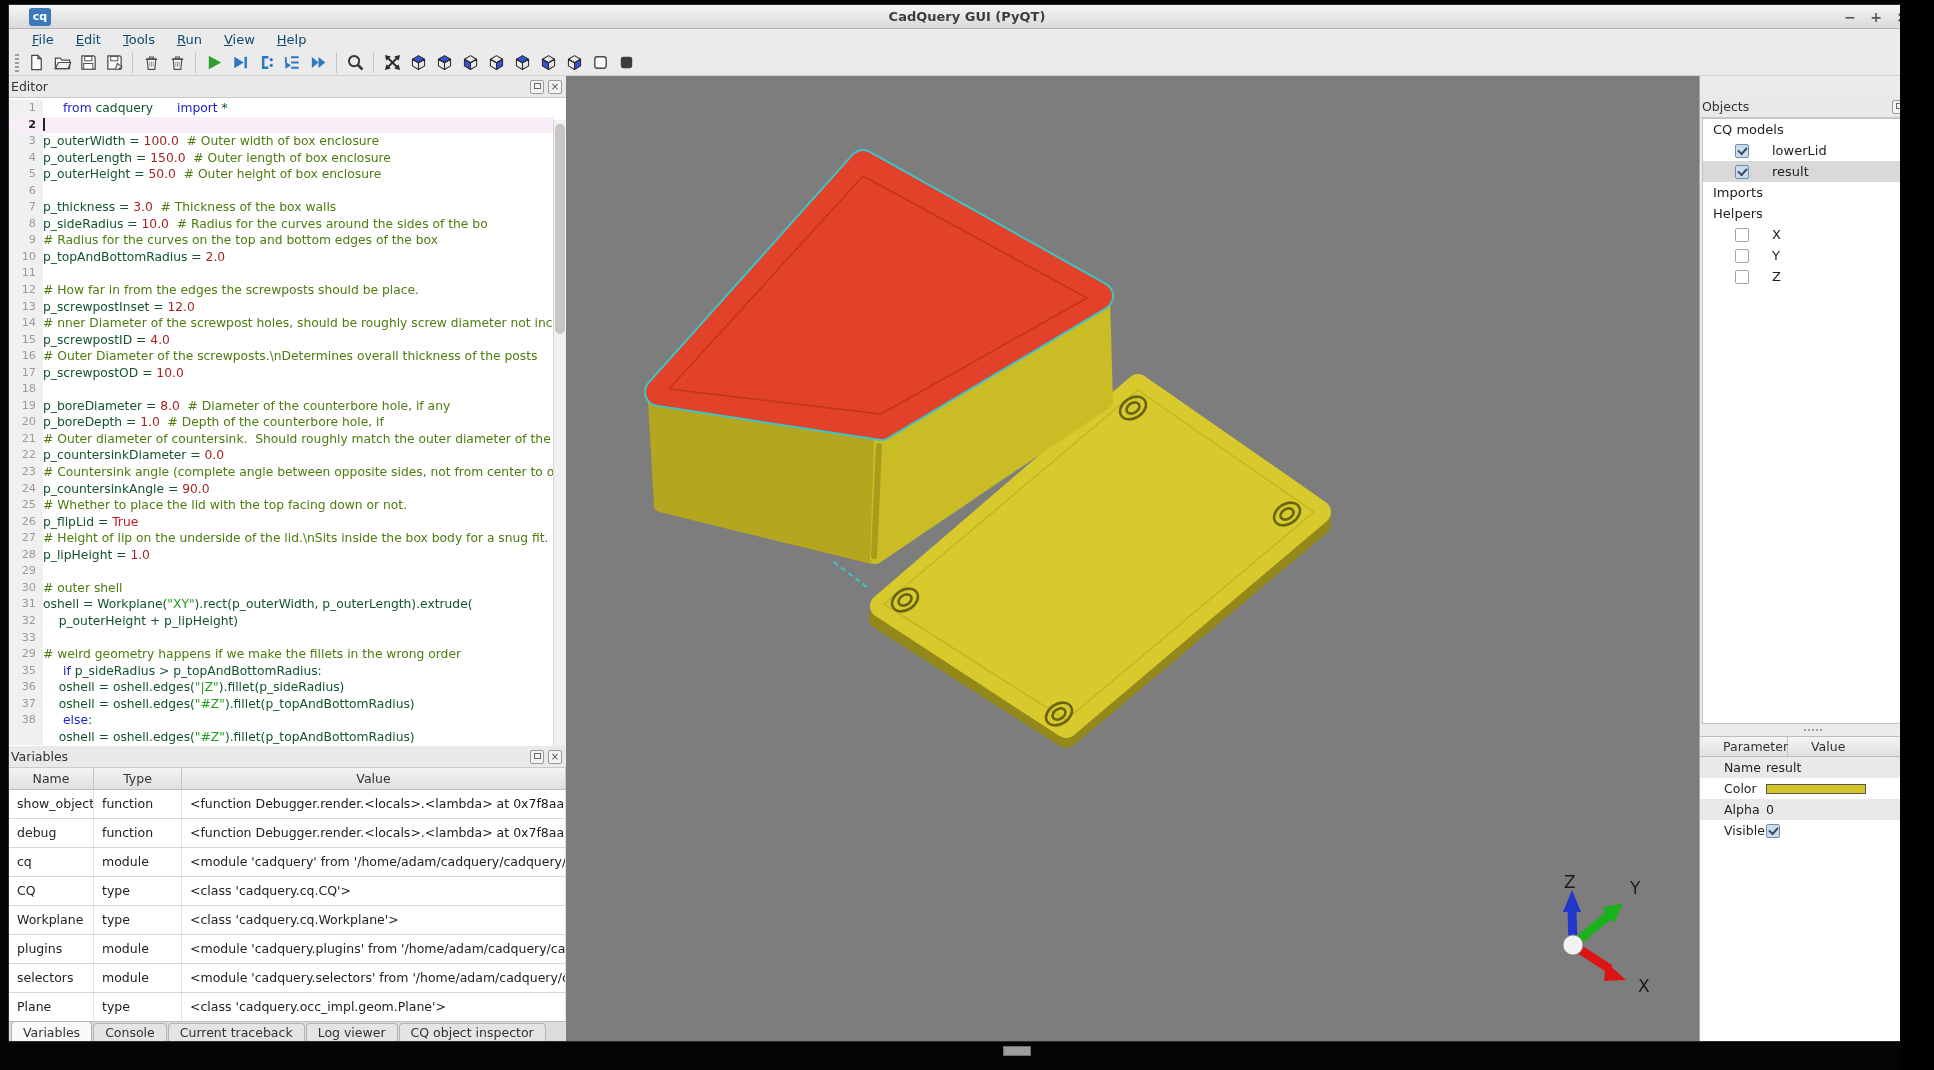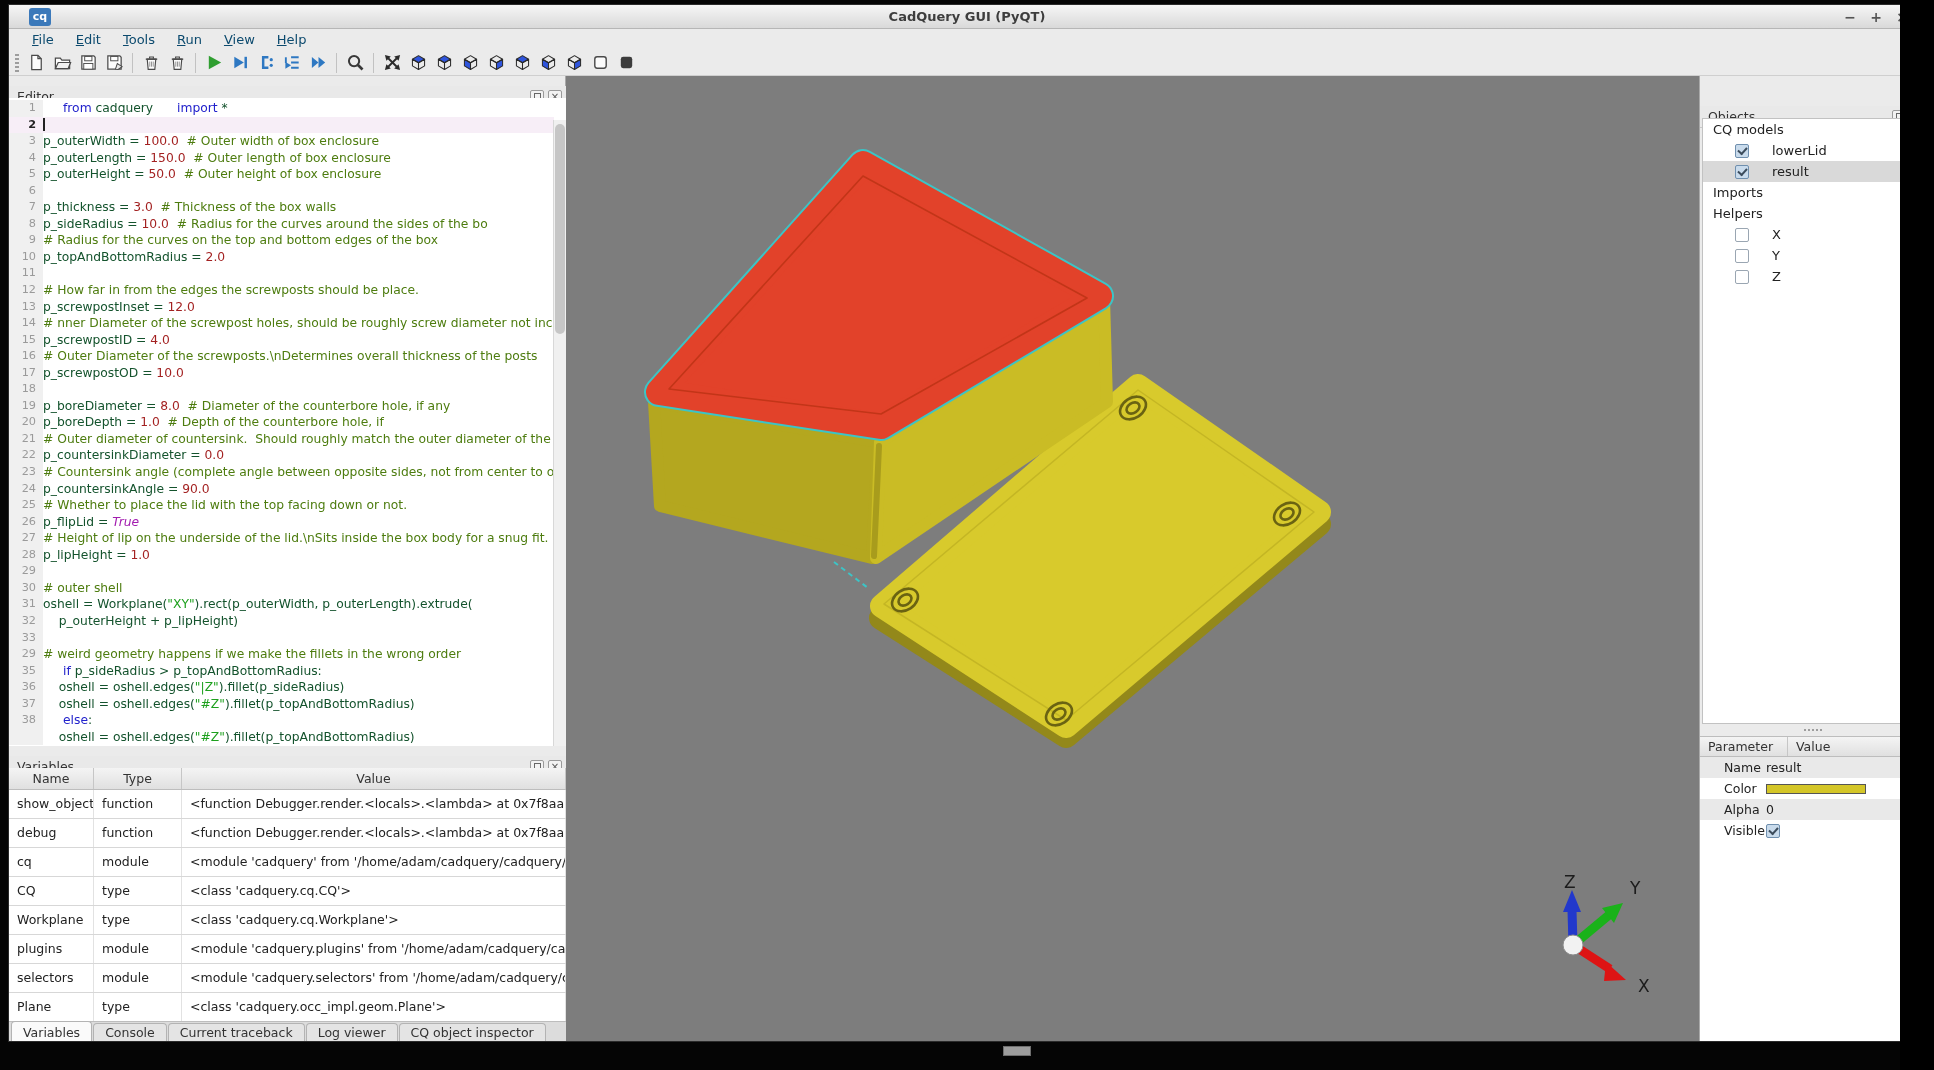--- a/index.html
+++ b/index.html
@@ -18,35 +18,35 @@
   .menu-item u{text-decoration:underline;}
   
   .toolbar{position:absolute;left:0;top:45px;width:100%;height:26px;background:#ebebeb;border-bottom:1px solid #cfcfcf;display:flex;align-items:center;padding-left:4px;}
   .grip{width:4px;height:18px;margin:0 4px 0 2px;background:repeating-linear-gradient(#9d9d9d 0 2px,transparent 2px 4px);}
   .tbtn{width:26px;height:24px;display:flex;align-items:center;justify-content:center;}
   .tbtn svg{width:19px;height:19px;display:block;}
   .tsep{width:1px;height:20px;background:#c2c2c2;margin:0 5px;}
   
   .main{position:absolute;left:0;top:71px;width:1918px;height:967px;}
   .leftcol{position:absolute;left:0;top:0;width:557px;height:967px;background:#ebebeb;border-right:1px solid #a9a9a9;}
-  .dock-title{position:relative;height:22px;background:#e9e9e9;border-bottom:1px solid #c9c9c9;font-size:12.5px;color:#333;line-height:22px;padding-left:8px;margin-top:10px;}
+  .dock-title{position:relative;height:22px;background:#e9e9e9;border-bottom:1px solid #c9c9c9;font-size:12.5px;color:#333;line-height:22px;padding-left:2px;}
   .dock-btns{position:absolute;right:4px;top:4px;display:flex;gap:4px;}
   .dock-btn{width:14px;height:14px;border:1px solid #9a9a9a;background:#f2f2f2;color:#555;font-size:10px;line-height:12px;text-align:center;border-radius:2px;}
   .dock-btn .sq{display:inline-block;width:7px;height:6px;border:1px solid #666;margin-bottom:1px;}
   
   .editor-dock{position:absolute;left:0;top:0;width:557px;height:670px;}
   .code-area{position:absolute;left:0;top:22px;width:557px;height:648px;background:#fff;overflow:hidden;}
   .code-lines{position:absolute;left:0;top:2px;width:545px;}
   .code-line{height:16.55px;white-space:pre;font-size:12.3px;display:flex;overflow:hidden;}
   .code-line .num{flex:0 0 34px;text-align:right;padding-right:7px;color:#9a9a9a;font-size:11.3px;background:#f0f0f0;line-height:16.55px;}
   .code-line .txt{flex:1;line-height:16.55px;overflow:hidden;}
   .code-line.cur{background:#f7eef7;}
   .code-line.cur .num{background:#f7eef7;color:#222;font-weight:bold;}
   .caret{display:inline-block;width:2px;height:13px;background:#222;vertical-align:-2px;}
-  .tk-k{color:#2222cc;margin-left:20px;}.tk-n{color:#a32121;}.tk-s{color:#1ea01e;}.tk-b{color:#a21caf;font-style:italic;}
+  .tk-k{color:#2222cc;margin-left:20px;}.tk-n{color:#a32121;}.tk-s{color:#1ea01e;}.tk-b{color:#b91c1c;}
   .tk-c{color:#4d7c0f;}.tk-p{color:#14532d;}
   .vscroll{position:absolute;right:0;top:22px;width:13px;height:648px;background:#f0f0f0;border-left:1px solid #d8d8d8;}
   .vscroll .thumb{position:absolute;left:1px;top:4px;width:10px;height:210px;background:#c6c6c6;border-radius:5px;}
   
   .vars-dock{position:absolute;left:0;top:670px;width:557px;height:275px;background:#ebebeb;}
   .vtable{position:absolute;left:0;top:22px;width:557px;bottom:0;background:#fff;overflow:hidden;}
   .vhead{display:flex;height:22px;background:linear-gradient(#f4f4f4,#e0e0e0);border-bottom:1px solid #bdbdbd;}
   .vhead div{font-size:12.5px;color:#333;text-align:center;line-height:22px;border-right:1px solid #c6c6c6;}
   .vh-name{width:85px;}.vh-type{width:88px;}.vh-value{flex:1;}
   .vrow{display:flex;height:29px;border-bottom:1px solid #d7d7d7;background:#fff;}
@@ -67,21 +67,21 @@
   .trow.group{padding-left:10px;}
   .trow.item{padding-left:32px;gap:23px;}
   .trow.sel{background:#d9d9d9;}
   .cb{width:14px;height:14px;border:1px solid #9aa6b2;background:#fff;border-radius:2px;position:relative;flex:0 0 14px;}
   .cb.on{background:#c9dbec;border-color:#6f8fae;}
   .cb.on::after{content:'';position:absolute;left:2px;top:2.5px;width:7px;height:4px;border-left:2px solid #3c4c5c;border-bottom:2px solid #3c4c5c;transform:rotate(-48deg);}
   .splitter{position:absolute;left:0;top:648px;width:228px;height:12px;background:#ebebeb;}
   .splitter::after{content:'';position:absolute;left:104px;top:5px;width:20px;height:2px;background:repeating-linear-gradient(90deg,#9d9d9d 0 2px,transparent 2px 4px);}
   .param-dock{position:absolute;left:0;top:660px;width:228px;height:307px;background:#fff;border-top:1px solid #bdbdbd;}
   .phead{display:flex;height:20px;background:linear-gradient(#f4f4f4,#e0e0e0);border-bottom:1px solid #bdbdbd;}
-  .phead div{font-size:12.5px;color:#333;line-height:20px;padding-left:8px;border-right:1px solid #c6c6c6;}
+  .phead div{font-size:12.5px;color:#333;line-height:20px;padding-left:23px;border-right:1px solid #c6c6c6;}
   .ph-param{width:88px;}.ph-value{flex:1;border-right:none !important;}
   .prow{height:21px;display:flex;align-items:center;}
   .prow.alt{background:#e9e9e9;}
   .prow .pname{width:66px;padding-left:24px;font-size:12.5px;color:#222;}
   .prow .pval{flex:1;font-size:12.5px;color:#222;display:flex;align-items:center;}
   .swatch{width:100px;height:10px;border:1px solid #555;}
   .undo{width:18px;height:16px;margin-right:3px;display:flex;align-items:center;justify-content:center;}
   .undo svg{width:15px;height:15px;}
   
   .bottom-sliver{position:absolute;left:1003px;top:1046px;width:28px;height:10px;background:#9d9d9d;border:1px solid #6e6e6e;}

